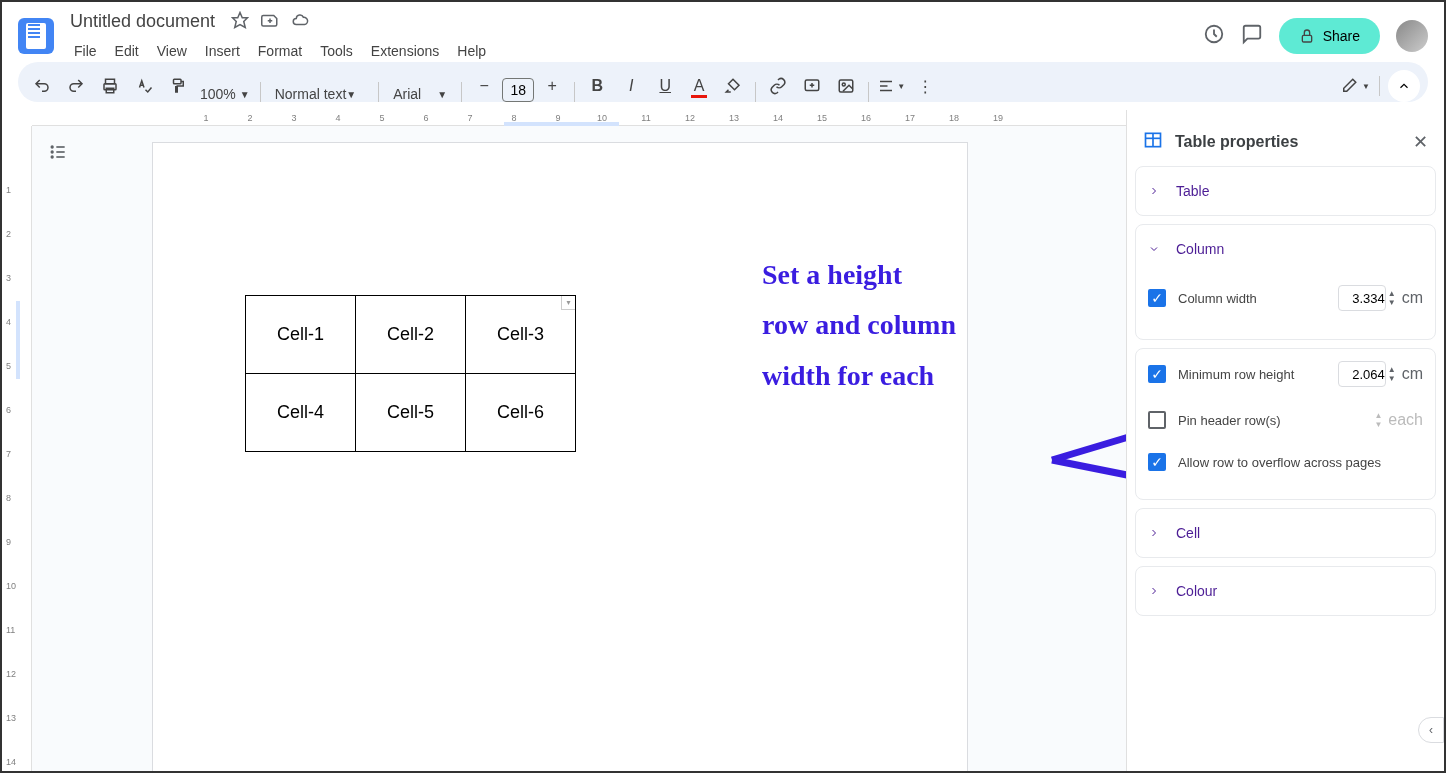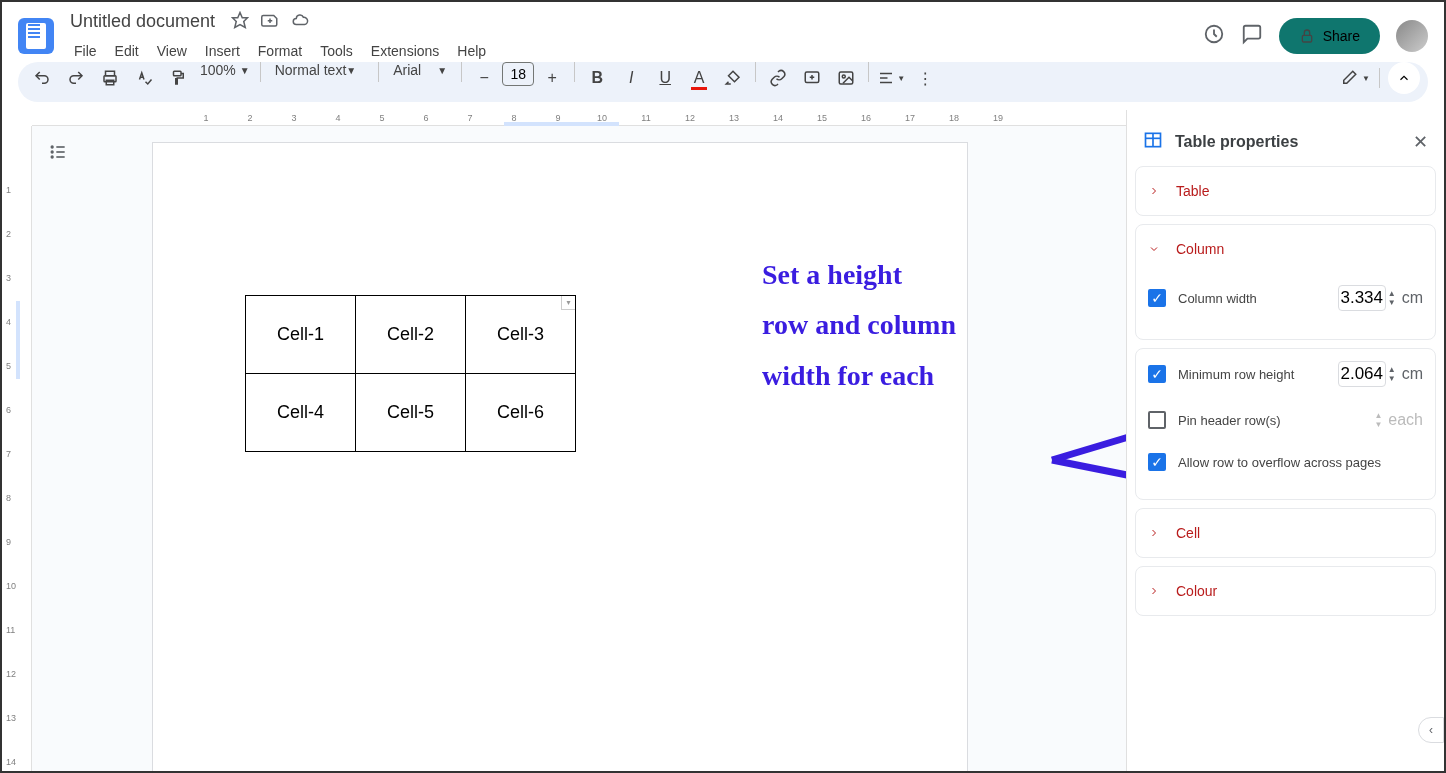--- a/index.html
+++ b/index.html
@@ -75,21 +75,21 @@
       padding: 4px 8px;
       cursor: pointer;
       border-radius: 4px;
     }
     .title-right {
       display: flex;
       align-items: center;
       gap: 16px;
     }
     .share-btn {
-      background: #0f766e;
+      background: #5eead4;
       border-radius: 40px;
       padding: 10px 20px;
       display: flex;
       align-items: center;
       gap: 8px;
       font-size: 14px;
       font-weight: 500;
       cursor: pointer;
     }
     .avatar {
@@ -101,21 +101,21 @@
     
     
     .toolbar-wrap {
       padding: 0 16px 8px 16px;
     }
     .toolbar {
       background: #edf2fa;
       border-radius: 24px;
       height: 40px;
       display: flex;
-      align-items: flex-start;
+      align-items: flex-end;
       padding: 0 8px;
       gap: 2px;
     }
     .tool-btn {
       width: 32px;
       height: 32px;
       display: flex;
       align-items: center;
       justify-content: center;
       cursor: pointer;
@@ -358,21 +358,21 @@
       overflow: hidden;
     }
     .section-header {
       display: flex;
       align-items: center;
       padding: 16px 12px;
       gap: 16px;
       cursor: pointer;
       font-size: 14px;
       font-weight: 500;
-      color: #b91c1c;
+      color: #4c1d95;
     }
     .chevron {
       display: inline-block;
       width: 12px;
       height: 12px;
     }
     .section-body {
       padding: 0 12px 16px 12px;
     }
     .section-row {
@@ -399,22 +399,22 @@
       font-size: 14px;
     }
     .row-label {
       flex: 1;
     }
     .num-input {
       border: 1px solid #dadce0;
       border-radius: 4px;
       width: 48px;
       height: 26px;
-      font-size: 17px;
-      text-align: center;
+      font-size: 13px;
+      text-align: right;
       margin-right: 2px;
     }
     .stepper {
       display: inline-flex;
       flex-direction: column;
       justify-content: center;
       margin-right: 6px;
       color: #5f6368;
       font-size: 8px;
     }

